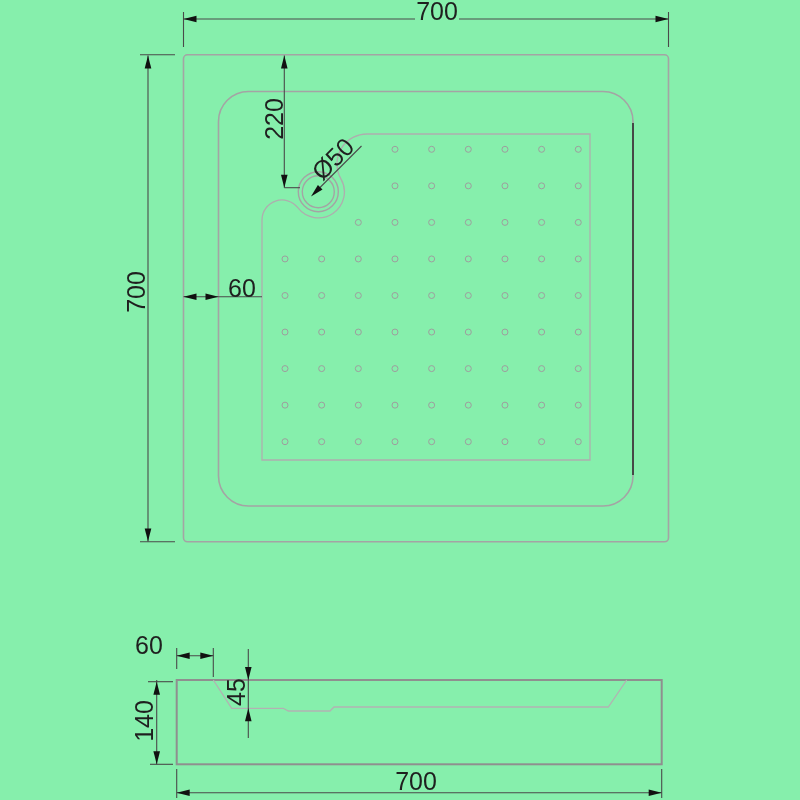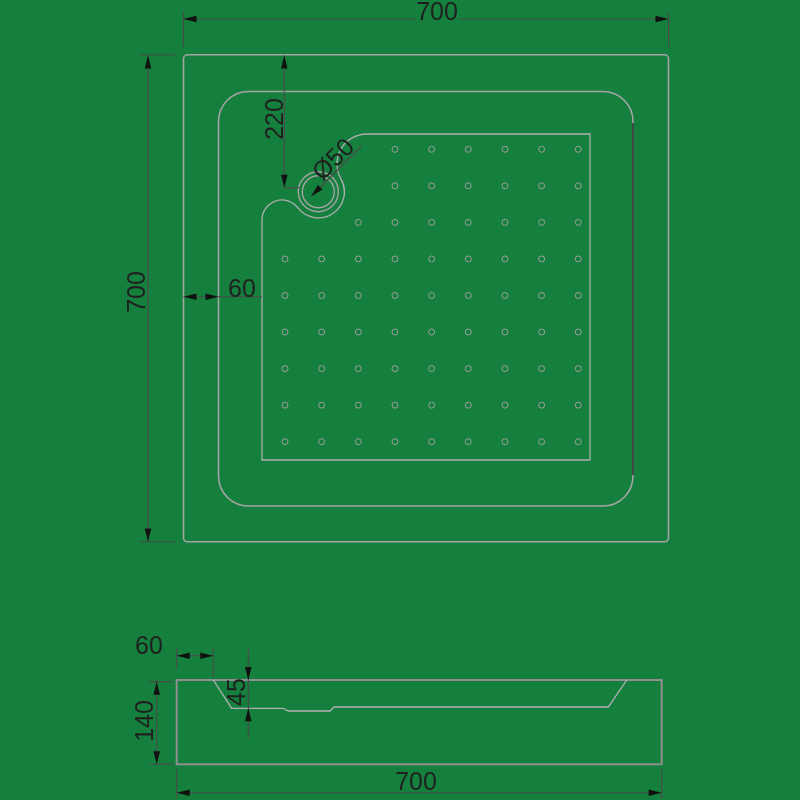--- a/index.html
+++ b/index.html
@@ -1,16 +1,16 @@
 <!DOCTYPE html>
 <html><head>
 <meta charset="utf-8">
 <style>
   html,body{margin:0;padding:0;background:#fff;}
-  #stage{position:relative;width:800px;height:800px;background:#15803d;overflow:hidden;
+  #stage{position:relative;width:800px;height:800px;background:#86efac;overflow:hidden;
          font-family:"Liberation Sans", sans-serif;}
   #stage svg{position:absolute;left:0;top:0;}
   .dim-label{position:absolute;font-size:25px;line-height:1;color:#1f1f1f;
              white-space:nowrap;transform:translate(-50%,-50%);}
   .rot90{transform:translate(-50%,-50%) rotate(-90deg);}
   .rot45{transform:translate(-50%,-50%) rotate(-45deg);}
   .geo{stroke:#a4a4a4;fill:none;}
   .thin{stroke:#aeaeae;fill:none;}
   .dim{stroke:#4a4a4a;stroke-width:1.1;fill:none;}
   .arrow{fill:#111;stroke:none;}

